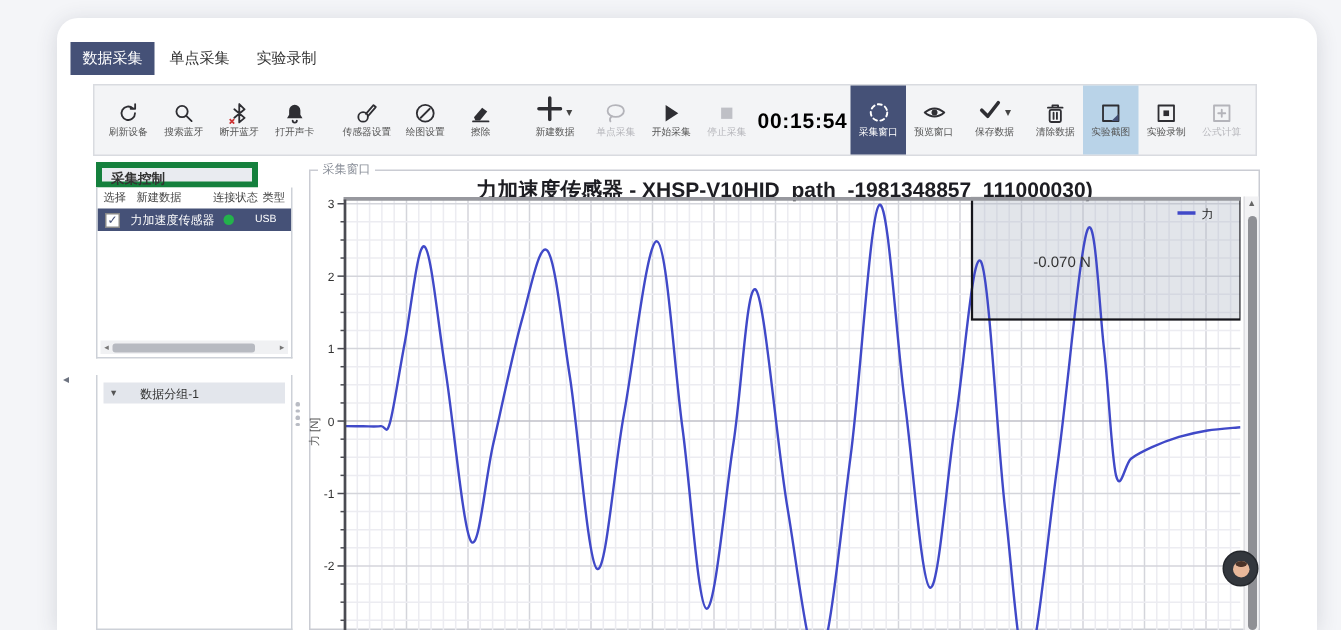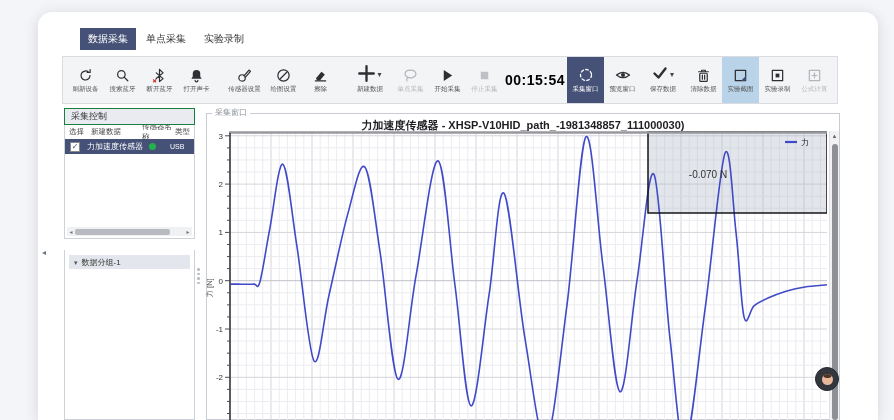--- a/index.html
+++ b/index.html
@@ -1,21 +1,21 @@
 <!DOCTYPE html>
 <html><head>
 <meta charset="utf-8">
 <style>
   html,body{margin:0;padding:0;}
   body{width:894px;height:420px;overflow:hidden;background:#f4f5f8;
        font-family:"Liberation Sans","DejaVu Sans",sans-serif;position:relative;}
   .window{position:absolute;left:38px;top:12px;width:840px;height:408px;background:#fff;
           border-radius:14px 14px 0 0;box-shadow:0 2px 14px rgba(50,55,75,.16);}
   
-  .tabs{position:absolute;left:42px;top:16px;display:flex;gap:2px;}
+  .tabs{position:absolute;left:9px;top:16px;display:flex;gap:2px;}
   .tab{font-size:10px;color:#333;padding:4px 8px;cursor:pointer;white-space:nowrap;}
   .tab.active{background:#455177;color:#fff;}
   
   .toolbar{position:absolute;left:24px;top:44px;width:776px;height:48px;background:#f3f4f6;
            border:1px solid #d9dbe0;box-sizing:border-box;display:flex;align-items:stretch;padding:0 4px;}
   .tbtn{width:37px;display:flex;flex-direction:column;align-items:center;justify-content:center;
         gap:3px;cursor:pointer;}
   .tbtn .tlabel{font-size:6.5px;color:#555;white-space:nowrap;line-height:1;}
   .tbtn.dis .tlabel{color:#b6b6bb;}
   .iconrow{display:flex;align-items:center;gap:2px;height:16px;}
@@ -25,48 +25,48 @@
   .dis .fdark{fill:#bfc0c6;}
   .caret{font-size:8px;color:#444;line-height:1;}
   .gap{width:9px;}
   .timer{display:flex;align-items:center;justify-content:center;width:64px;
          font-size:14px;font-weight:bold;color:#000000;letter-spacing:.5px;}
   .tbtn.seldark{background:#455177;}
   .tbtn.seldark .tlabel{color:#fff;}
   .tbtn.seldark .ic{stroke:#fff;}
   .tbtn.sellight{background:#b9d3e8;}
   
-  .phead{position:absolute;left:26px;width:131px;height:17px;background:#e9ebf0;border:1px solid #15803d;
-         box-sizing:border-box;font-size:9px;color:#333;line-height:15px;padding-left:6px;font-weight:normal;}
+  .phead{position:absolute;left:26px;width:108px;height:17px;background:#e9ebf0;border:4px solid #15803d;
+         box-sizing:border-box;font-size:9px;color:#333;line-height:15px;padding-left:6px;font-weight:bold;}
   .pbox{position:absolute;left:26px;width:131px;background:#fff;border:1px solid #cdd1d8;
         border-top:none;box-sizing:border-box;overflow:hidden;}
   .colhead{display:flex;font-size:7.5px;color:#444;height:14px;align-items:center;}
   .sensorrow{display:flex;align-items:center;height:15px;background:#455177;color:#fff;font-size:8px;}
   .cbx{width:8px;height:8px;background:#fff;border:1px solid #888;margin-left:5px;
        font-size:8px;line-height:8px;color:#455177;text-align:center;}
   .dot{width:7px;height:7px;border-radius:50%;background:#23b24b;}
   .hscroll{position:absolute;bottom:2px;left:2px;right:2px;height:9px;background:#f0f1f3;
            display:flex;align-items:center;}
   .hs-arrow{font-size:6px;color:#777;width:8px;text-align:center;}
   .hs-thumb{height:6px;background:#b7bac1;border-radius:2px;flex:1;margin-right:14px;}
   .grouprow{margin:5px 4px 0 4px;height:14px;background:#e3e6ec;font-size:8px;color:#333;
-            display:flex;align-items:center;padding-left:5px;gap:4px;}
+            display:flex;align-items:center;padding-left:5px;gap:16px;}
   .dataitem{margin:7px 2px 0 9px;background:#eef0f4;border-left:3px solid #4153cf;
             padding:3px 4px 4px 5px;}
   .di-title{font-size:8.5px;font-weight:bold;color:#222;white-space:nowrap;}
   .di-sub{display:flex;justify-content:space-between;font-size:7px;color:#8a90a0;margin-top:2px;}
   .collapse{position:absolute;left:4px;top:236px;font-size:8px;color:#6d7380;cursor:pointer;}
   .splitdots{position:absolute;left:159px;top:256px;display:flex;flex-direction:column;gap:2px;cursor:col-resize;}
   .splitdots i{width:2.5px;height:2.5px;border-radius:50%;background:#b9bcc4;}
   
   .fieldset{position:absolute;left:168px;top:101px;width:634px;height:307px;
             border:1px solid #caccd3;box-sizing:border-box;}
   .fieldlabel{position:absolute;left:174px;top:95px;font-size:8px;color:#8a8f99;background:#fff;padding:0 3px;}
   .charttitle{position:absolute;left:168px;top:106px;width:634px;text-align:center;
-              font-size:11px;font-weight:bold;color:#1d1d22;white-space:nowrap;}
+              font-size:14px;font-weight:bold;color:#1d1d22;white-space:nowrap;}
   #chart-svg{position:absolute;left:162px;top:119px;}
   .vscroll{position:absolute;left:791px;top:119px;width:10px;height:289px;background:#f2f2f4;
            border-left:1px solid #e0e0e4;box-sizing:border-box;}
   .vs-up{height:11px;font-size:6px;color:#666;text-align:center;line-height:11px;cursor:pointer;}
   .vs-thumb{position:absolute;left:1.5px;top:13px;width:6.5px;height:276px;background:#8f9095;border-radius:3px;}
   .avatar{position:absolute;left:777px;top:355px;width:22px;height:22px;border-radius:50%;
           background:#33373d;border:1px solid #24272c;cursor:pointer;display:flex;
           align-items:center;justify-content:center;}
   .avatar .face{width:11px;height:11px;border-radius:50%;background:#e8b89a;position:relative;overflow:hidden;}
   .avatar .face:before{content:"";position:absolute;left:1px;top:0;width:9px;height:4px;
@@ -249,21 +249,21 @@
     </div>
   </div>
 
   <div class="collapse">◂</div>
 
   <div class="phead" style="top:96px">采集控制</div>
   <div class="pbox" style="top:113px;height:114px;">
     <div class="colhead">
       <span style="width:22px;padding-left:4px">选择</span>
       <span style="width:51px">新建数据</span>
-      <span style="width:33px">传感器名称</span>
+      <span style="width:33px">连接状态</span>
       <span>类型</span>
     </div>
     <div class="sensorrow">
       <span class="cbx">✓</span>
       <span style="margin-left:7px;width:62px;white-space:nowrap">力加速度传感器</span>
       <span class="dot"></span>
       <span style="margin-left:14px;font-size:7px">USB</span>
     </div>
     <div class="hscroll">
       <span class="hs-arrow">◂</span>

